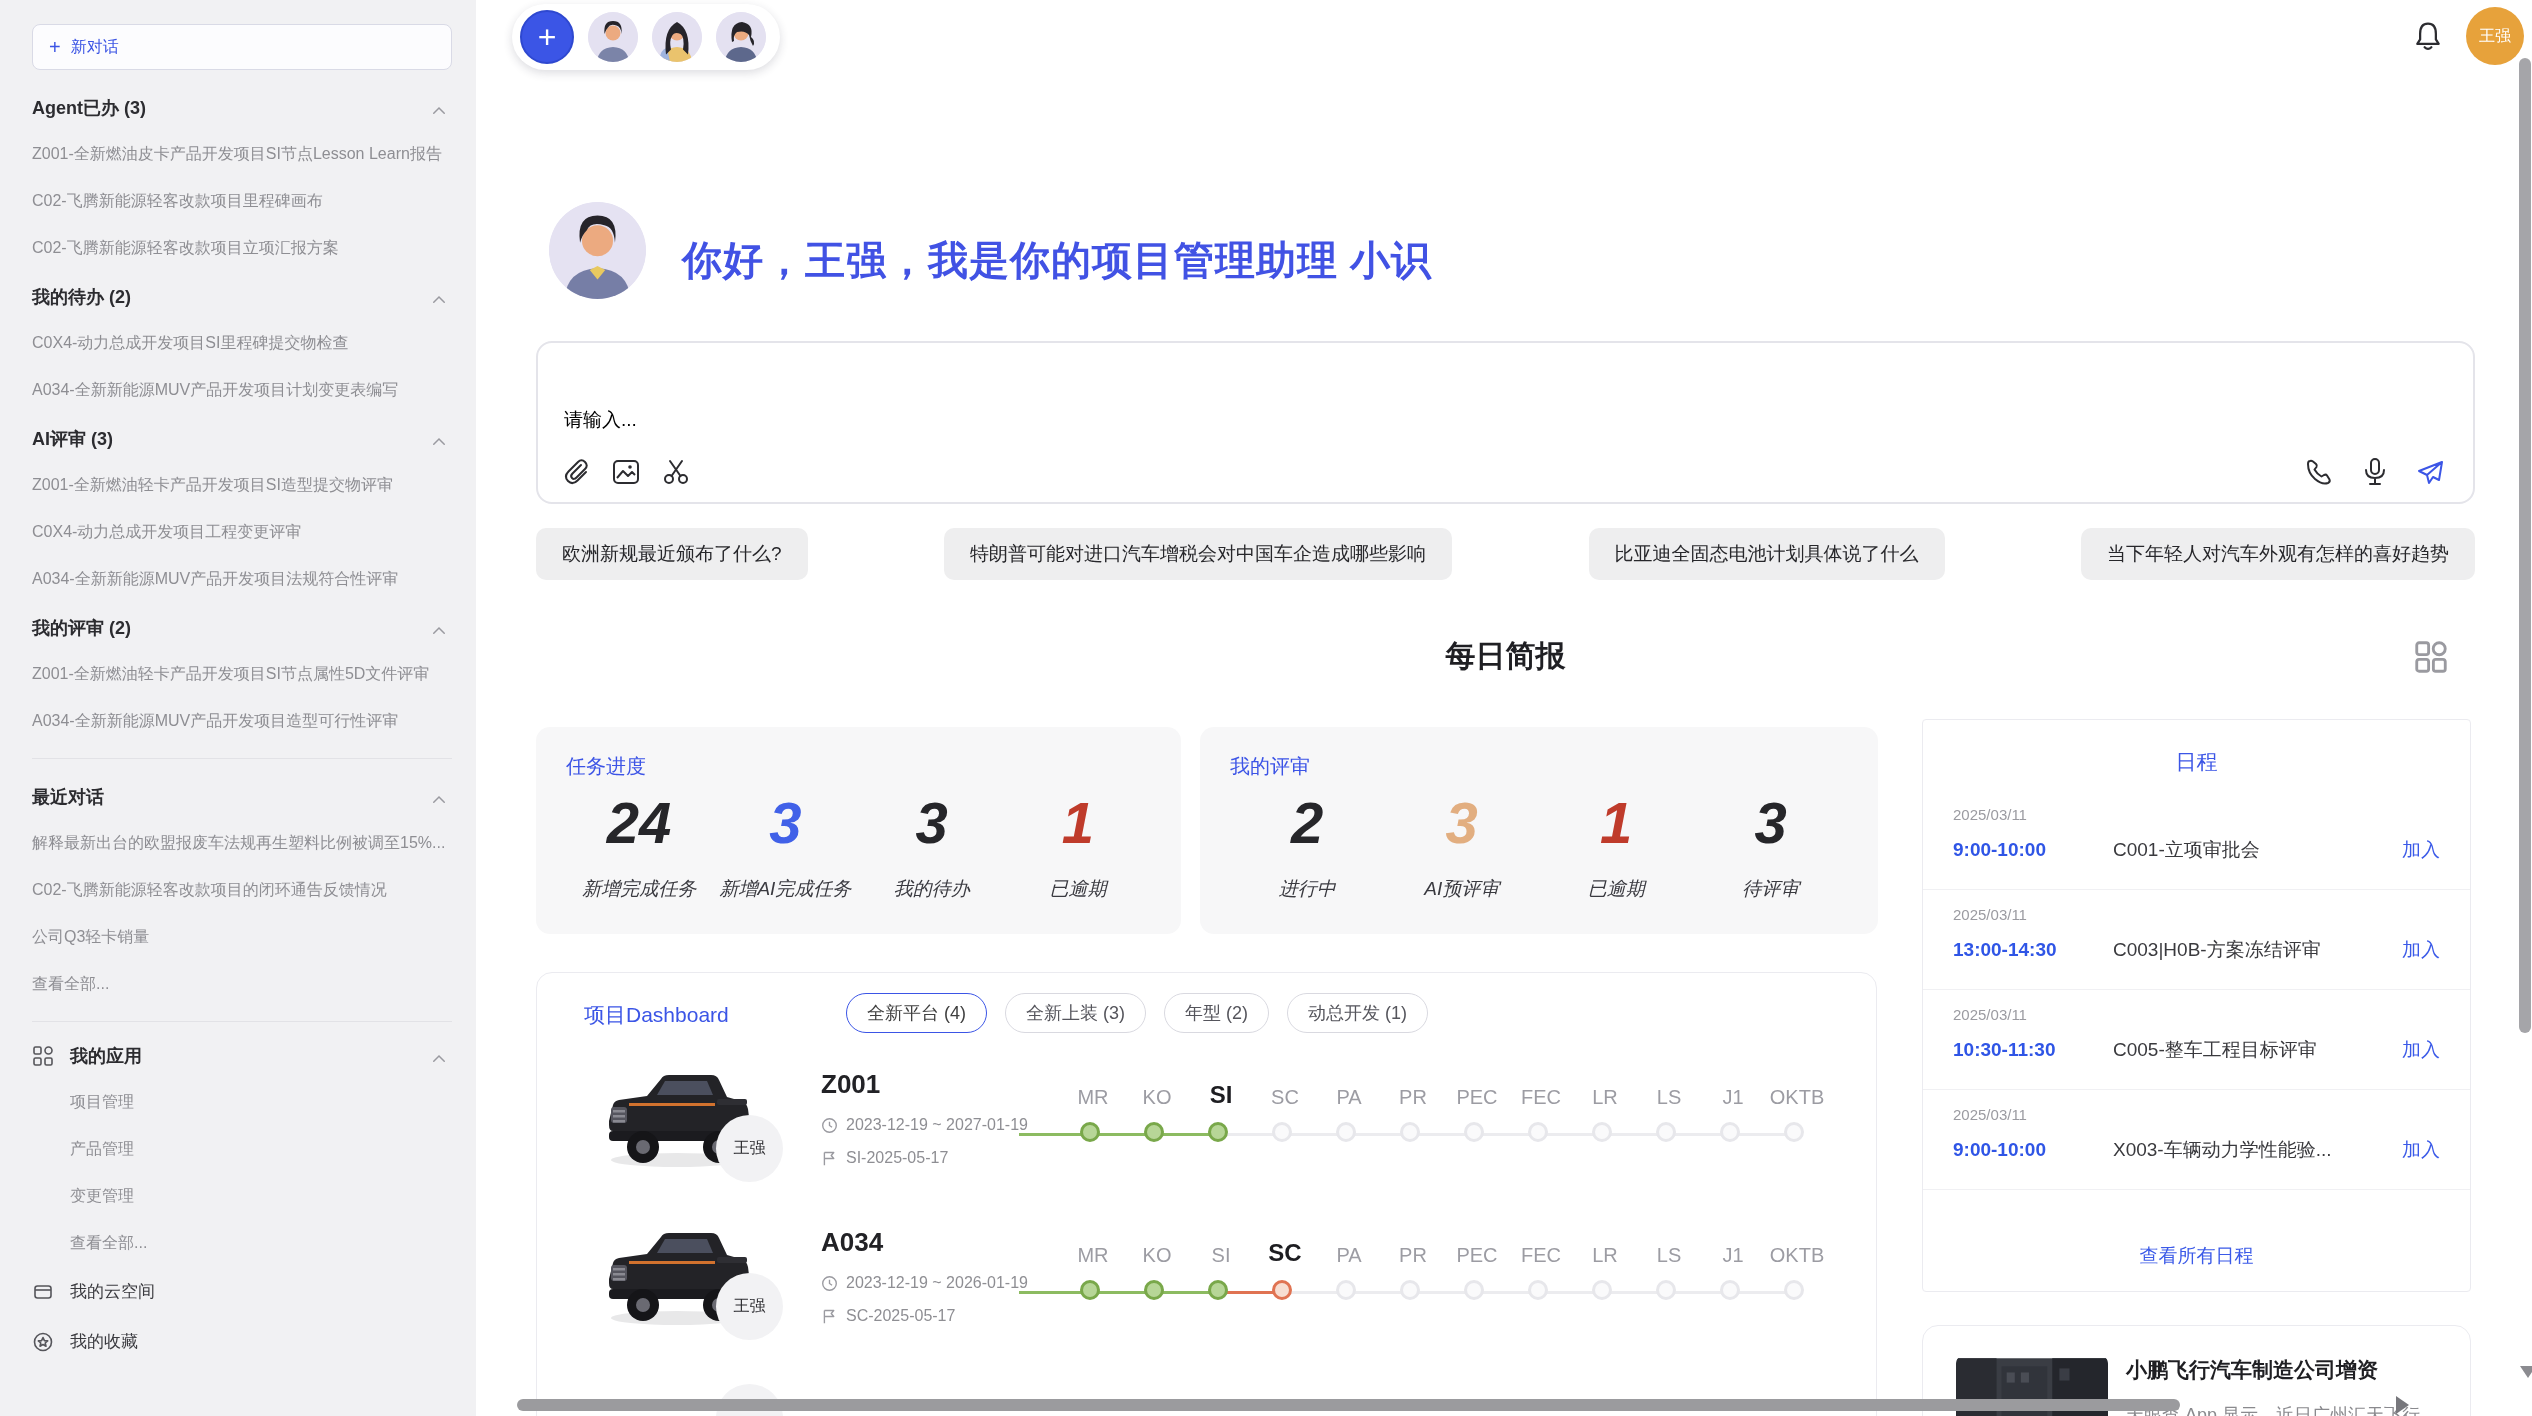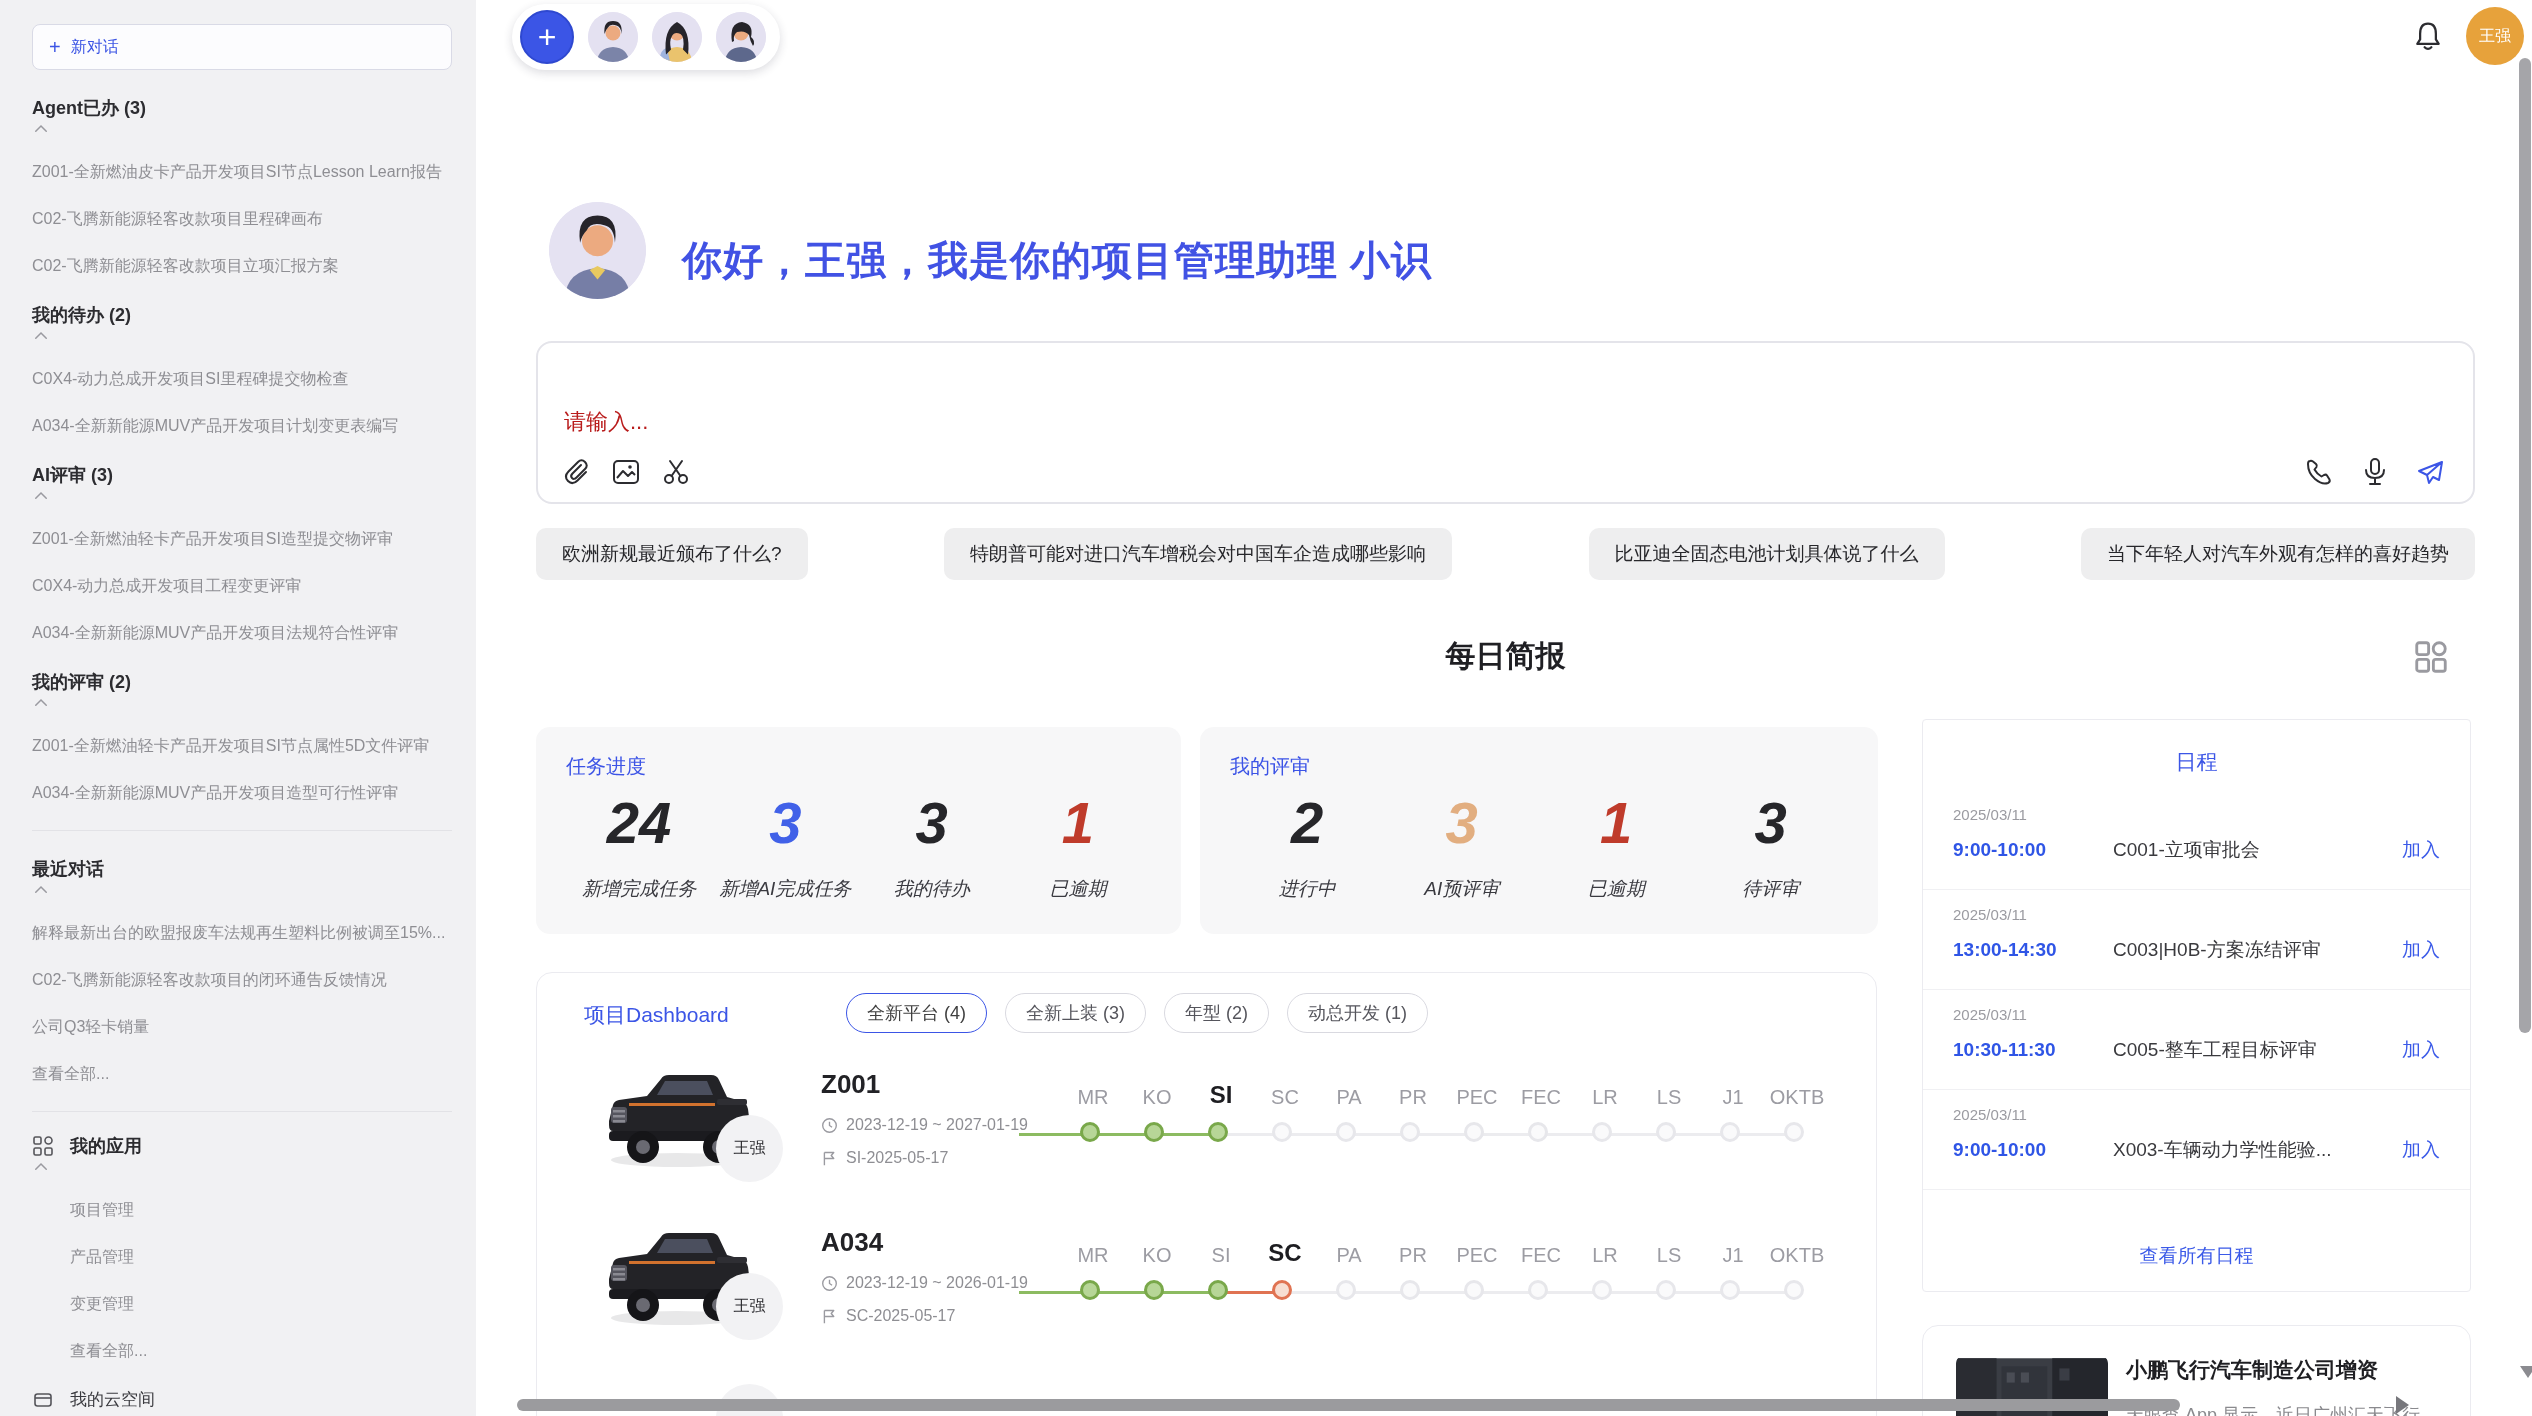--- a/index.html
+++ b/index.html
@@ -7,21 +7,21 @@
   .app { position:relative; width:2532px; height:1416px; overflow:hidden; }
 
   
   .sidebar { position:absolute; left:0; top:0; width:476px; height:1416px; background:#f1f1f3; padding:12px 24px 0 32px; overflow:hidden; }
   .sb-header { display:flex; align-items:center; height:60px; }
   .logo { width:56px; height:56px; border-radius:50%; background:#3c50e4; color:#fff; display:flex; flex-direction:column; align-items:center; justify-content:center; font-size:13px; font-weight:700; line-height:1.1; }
   .sb-title { margin-left:14px; font-size:31px; font-weight:700; color:#17171a; flex:1; }
   .collapse-ic { width:26px; height:26px; }
   .new-chat { margin-top:12px; width:100%; height:46px; background:#fcfcfe; border:1px solid #d9dae6; border-radius:8px; color:#3b54e4; font-size:16px; display:flex; align-items:center; padding-left:16px; cursor:pointer; }
   .new-chat .plus { font-size:20px; margin-right:10px; font-weight:400; }
-  .sb-sec-head { display:flex; justify-content:space-between; align-items:flex-start; margin:26px 0 24px;flex-direction:column; }
+  .sb-sec-head { display:flex; justify-content:space-between; align-items:flex-end; margin:26px 0 24px; }
   .sb-sec-label { font-size:18px; font-weight:600; color:#2c2c30; }
   .chev { width:18px; height:18px; margin-right:4px; }
   .sb-item { font-size:16px; color:#8e8e93; margin-bottom:26px; white-space:nowrap; overflow:hidden; cursor:pointer; }
   .sb-item.sub { padding-left:38px; }
   .sb-divider { border-top:1px solid #e2e2e6; margin:2px 0 4px; }
   .sb-row { display:flex; align-items:center; margin:0 0 27px; cursor:pointer; }
   .sb-row .ric { width:22px; height:22px; margin-right:16px; flex:none; }
   .sb-row .rlabel { font-size:17px; color:#3a3a3f; }
   .sb-apps-head { margin:22px 0 24px; }
 
@@ -32,21 +32,21 @@
   .pill-avatar svg, .hero-avatar svg { width:100%; height:100%; display:block; }
   .bell { position:absolute; left:2410px; top:18px; width:36px; height:36px; cursor:pointer; }
   .user-chip { position:absolute; left:2466px; top:7px; width:58px; height:58px; border-radius:50%; background:#e7a23b; color:#fff; font-size:16px; display:flex; align-items:center; justify-content:center; cursor:pointer; }
 
   
   .hero-avatar { position:absolute; left:549px; top:202px; width:97px; height:97px; border-radius:50%; background:#e5e2f2; overflow:hidden; }
   .greeting { position:absolute; left:682px; top:233px; font-size:40px; font-weight:700; color:#4152e4; letter-spacing:1px; }
 
   
   .input-card { position:absolute; left:536px; top:341px; width:1939px; height:163px; border:2px solid #e4e4ea; border-radius:16px; background:#fff; }
-  .placeholder { position:absolute; left:26px; top:64px; font-size:22px; color:#b91c1c; }
+  .placeholder { position:absolute; left:26px; top:64px; font-size:19px; color:#000000; }
   .in-icons-l { position:absolute; left:22px; bottom:14px; display:flex; gap:18px; }
   .in-icons-r { position:absolute; right:26px; bottom:14px; display:flex; gap:24px; align-items:center; }
   .in-ic { width:32px; height:32px; cursor:pointer; }
 
   
   .chips { position:absolute; left:536px; top:528px; width:1939px; display:flex; justify-content:space-between; }
   .chip { height:52px; line-height:52px; padding:0 26px; background:#eeeeef; border-radius:10px; font-size:19px; color:#27272b; white-space:nowrap; cursor:pointer; }
 
   
   .brief-title { position:absolute; left:536px; top:636px; width:1939px; text-align:center; font-size:30px; font-weight:700; color:#1f1f23; }

